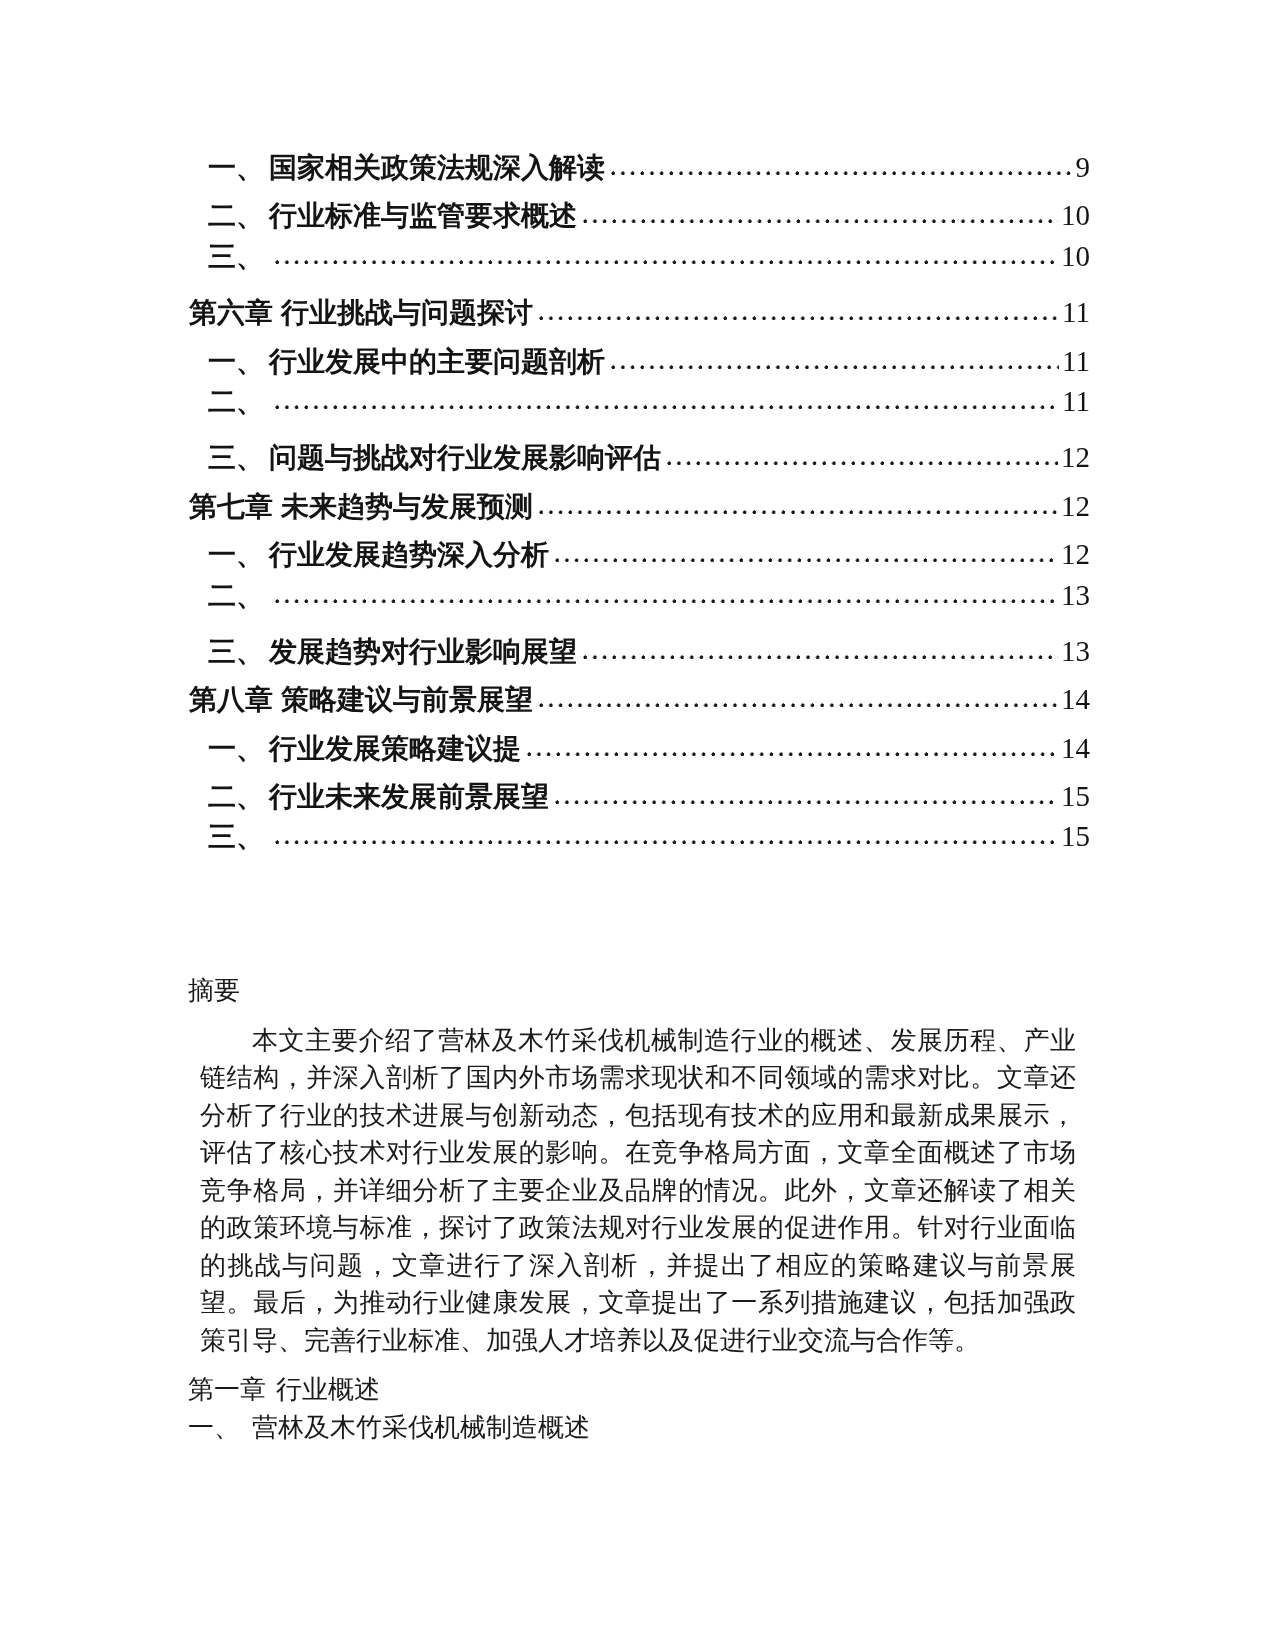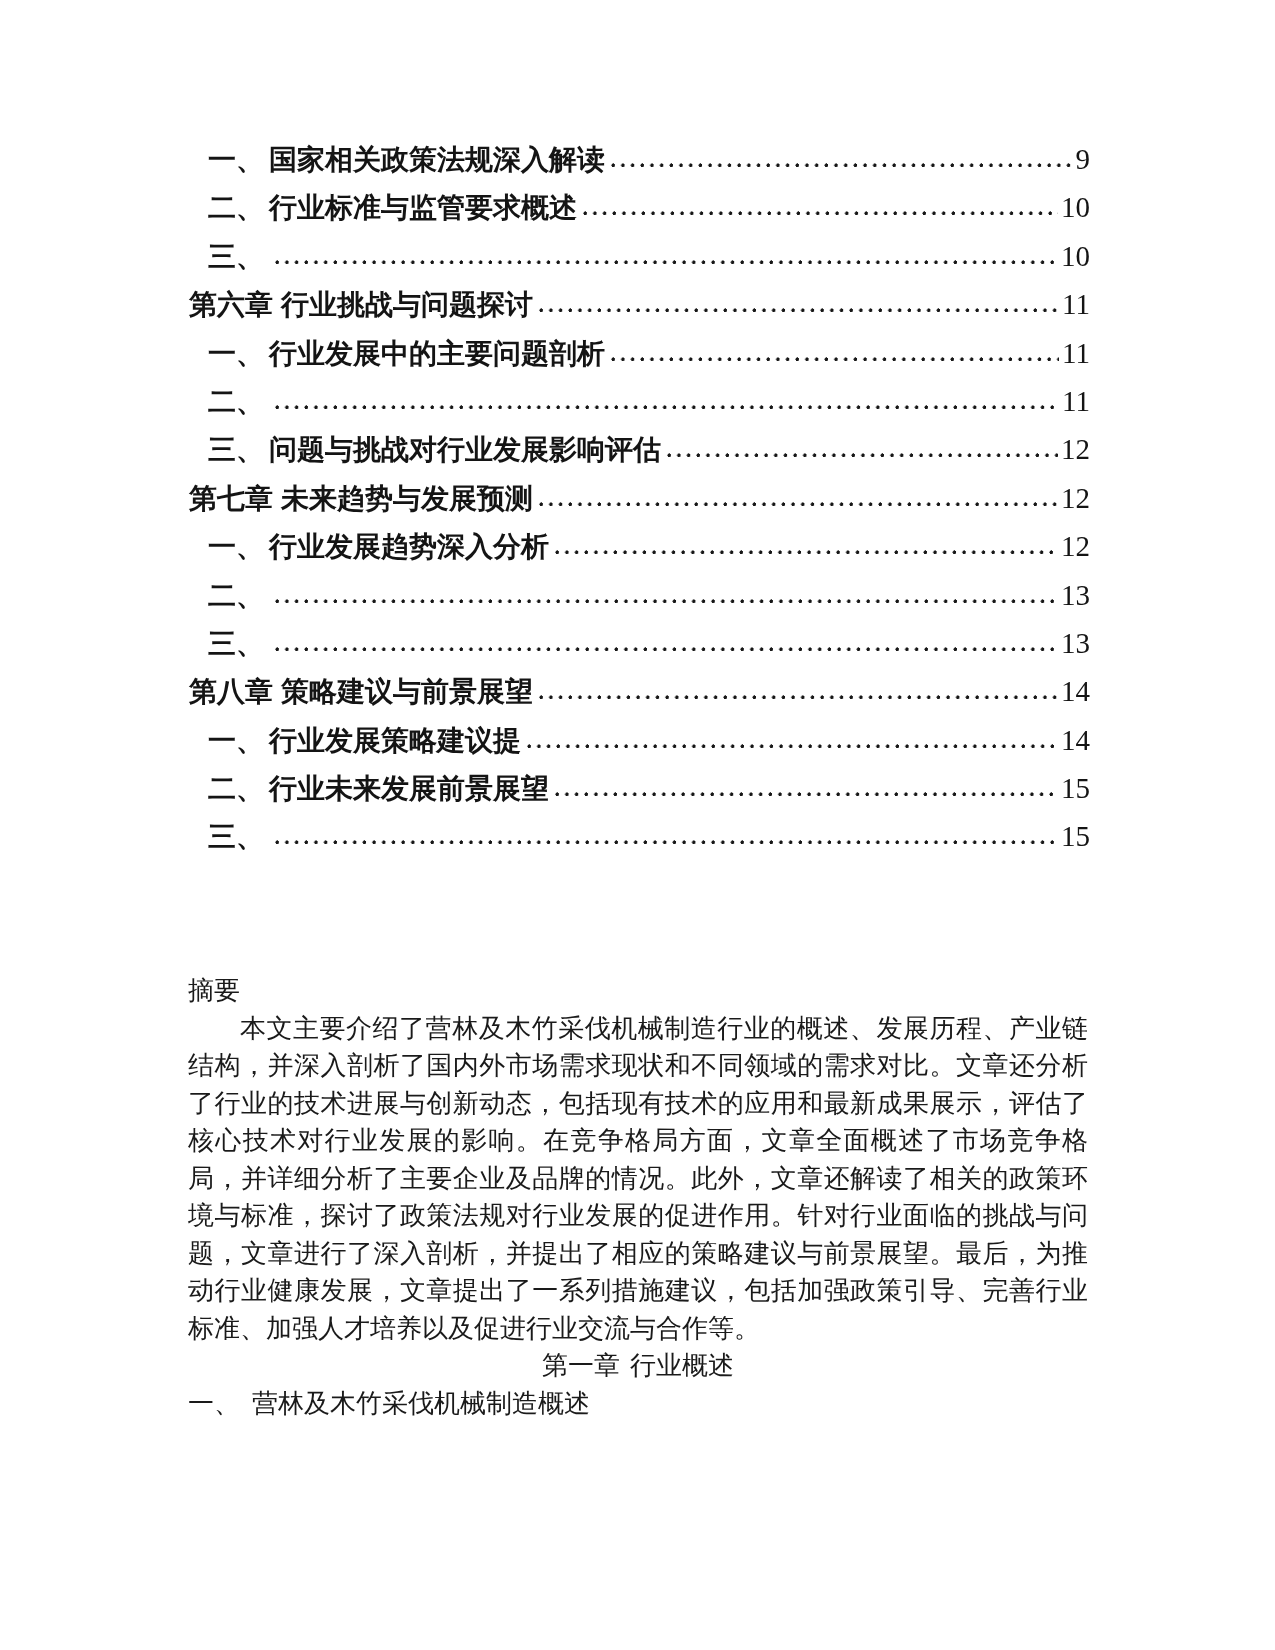--- a/index.html
+++ b/index.html
@@ -35,21 +35,21 @@
   }
   .toc-row.sub { padding-left: 19px; }
   .toc-row.sub .toc-num {
     flex: none;
     width: 61px;
   }
   .toc-row.chapter .toc-num {
     flex: none;
     margin-right: 8px;
   }
-  .toc-title { flex: none; }
+  .toc-title { flex: none; margin-top: 8px; }
   .toc-dots {
     flex: 1;
     height: 9px;
     margin: 0 3px 0 5px;
     background-image: radial-gradient(circle at 3.2px 5.2px, #161616 1.65px, transparent 1.95px);
     background-size: 9.7px 9px;
     background-repeat: repeat-x;
   }
   .toc-page {
     flex: none;
@@ -65,25 +65,25 @@
     left: 188px;
     top: 974px;
     width: 900px;
     font-family: Liberation Mono, monospace;
     font-size: 26px;
     line-height: 37.5px;
     color: #1a1a1a;
   }
   .abstract-heading { font-weight: 400; }
   .abstract-text {
-    margin: 0;
+    margin: 12px;
     text-align: justify;
     text-indent: 52px;
   }
-  .chapter-line { white-space: nowrap; text-align: center; }
+  .chapter-line { white-space: nowrap; }
   .chapter-line .chap-num { margin-right: 10px; }
   .section-line { white-space: nowrap; }
   .section-line .sec-num {
     display: inline-block;
     width: 64px;
   }
 </style>
 </head>
 <body>
 
@@ -153,20 +153,21 @@
     </div>
 
     <div class="toc-row sub">
       <span class="toc-num">二、</span>
       <span class="toc-dots"></span>
       <span class="toc-page">13</span>
     </div>
 
     <div class="toc-row sub">
       <span class="toc-num">三、</span>
+        <span class="toc-title">发展趋势对行业影响展望</span>
       <span class="toc-dots"></span>
       <span class="toc-page">13</span>
     </div>
 
     <div class="toc-row chapter">
       <span class="toc-num">第八章</span>
         <span class="toc-title">策略建议与前景展望</span>
       <span class="toc-dots"></span>
       <span class="toc-page">14</span>
     </div>

